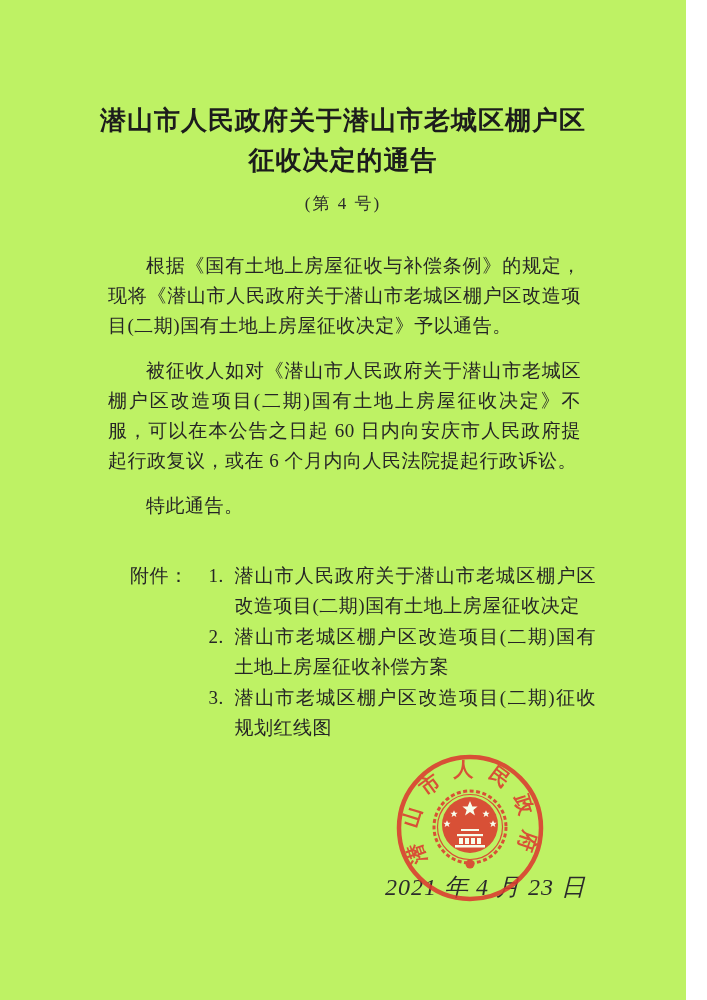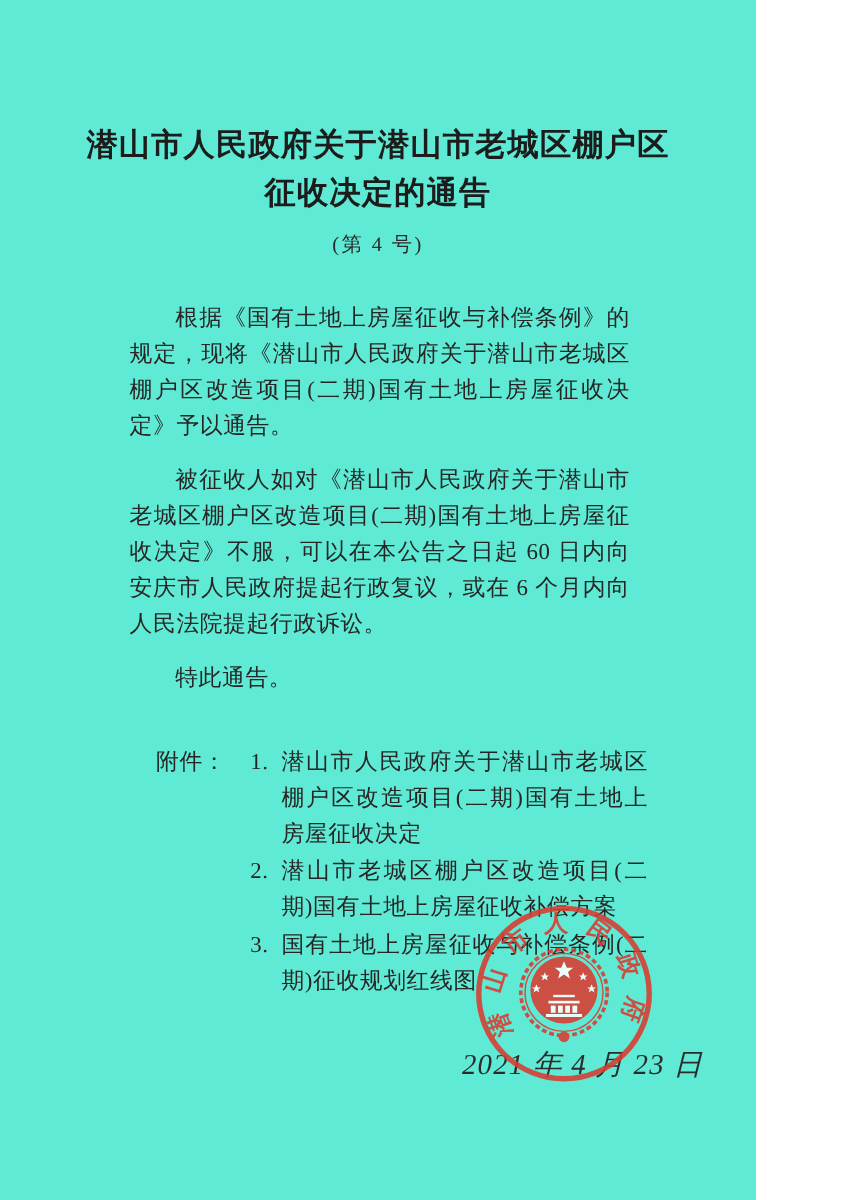--- a/index.html
+++ b/index.html
@@ -2,23 +2,23 @@
 <html><head>
 <meta charset="utf-8">
 <style>
   html, body {
     margin: 0;
     padding: 0;
     background: #ffffff;
   }
   .page {
     position: relative;
-    width: 630px;
+    width: 686px;
     height: 1000px;
-    background: #5eead4;
+    background: #bef264;
     overflow: hidden;
     font-family: "Liberation Serif", "DejaVu Serif", serif;
     color: #262626;
   }
   .doc-title {
     margin: 100px 60px 0 60px;
     text-align: center;
     font-family: "Liberation Sans", "DejaVu Sans", sans-serif;
     font-weight: 700;
     font-size: 26px;
@@ -125,21 +125,21 @@
         <div class="att-item">
           <span class="att-no">1.</span>
           <span class="att-text">潜山市人民政府关于潜山市老城区棚户区改造项目(二期)国有土地上房屋征收决定</span>
         </div>
         <div class="att-item">
           <span class="att-no">2.</span>
           <span class="att-text">潜山市老城区棚户区改造项目(二期)国有土地上房屋征收补偿方案</span>
         </div>
         <div class="att-item">
           <span class="att-no">3.</span>
-          <span class="att-text">国有土地上房屋征收与补偿条例(二期)征收规划红线图</span>
+          <span class="att-text">潜山市老城区棚户区改造项目(二期)征收规划红线图</span>
         </div>
       </div>
     </div>
   </div>
 
   <div class="doc-date">2021 年 4 月 23 日</div>
 
   <svg class="seal" viewBox="0 0 154 154" xmlns="http://www.w3.org/2000/svg">
 
     <circle cx="77" cy="77" r="71" fill="none" stroke="#dc3a30" stroke-width="4.5"></circle>

